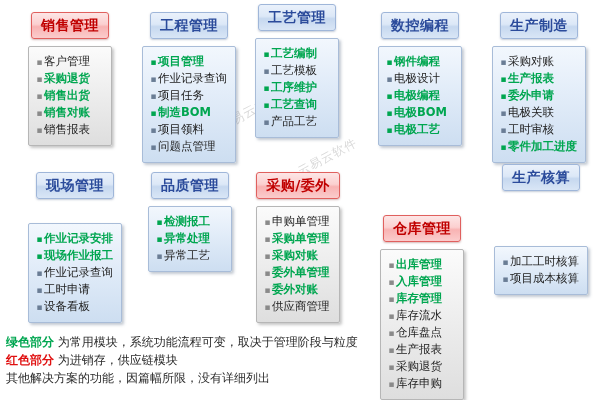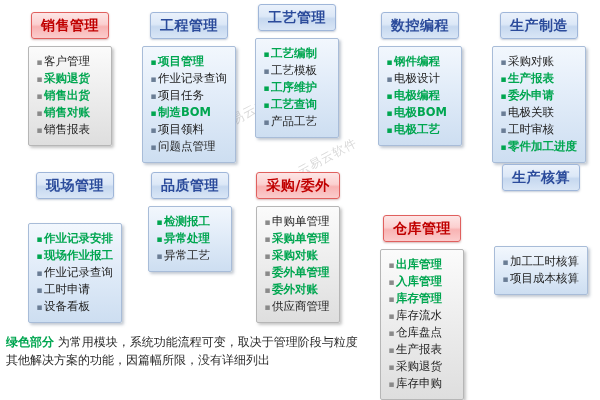--- a/index.html
+++ b/index.html
@@ -412,16 +412,17 @@
               <span class="bullet">▪</span>
               <span class="lbl">项目成本核算</span>
             </li>
         </ul>
       </div>
     </div>
   </div>
 
   <div class="legend">
     <span class="ln"><span class="tag-green">绿色部分</span><span> 为常用模块，系统功能流程可变，取决于管理阶段与粒度</span></span>
+    <span class="ln"><span class="tag-red">红色部分</span><span> 为进销存，供应链模块</span></span>
     <span class="ln">其他解决方案的功能，因篇幅所限，没有详细列出</span>
   </div>
 
 </div>
 
 </body></html>

